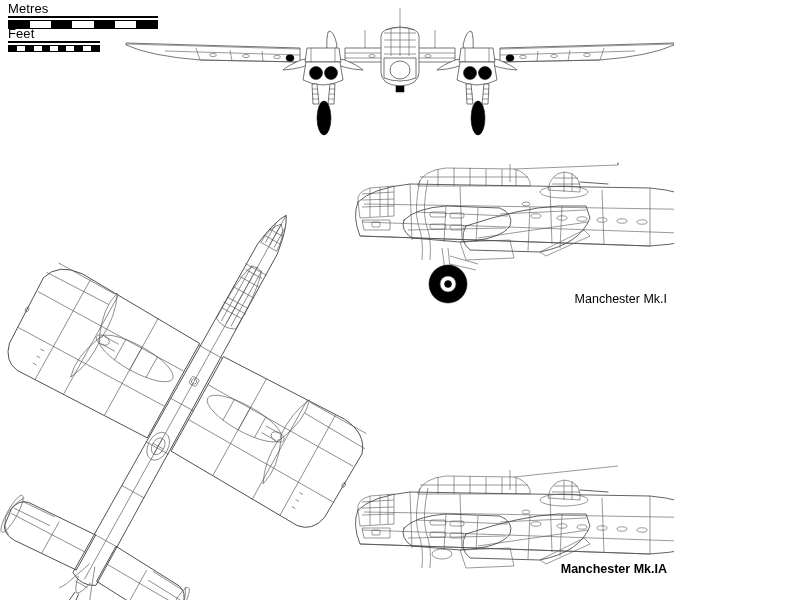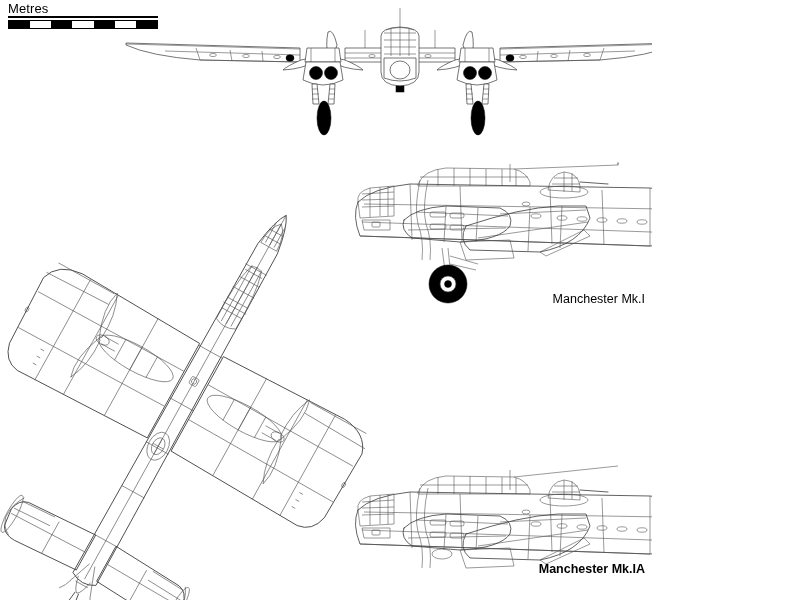--- a/index.html
+++ b/index.html
@@ -10,20 +10,21 @@
   body {
     font-family: "Liberation Sans", sans-serif;
     -webkit-font-smoothing: antialiased;
   }
   #page {
     position: relative;
     width: 652px;
     height: 600px;
     background: #ffffff;
     overflow: hidden;
+    padding-left: 22px;
   }
 
   
   .scale-block {
     position: absolute;
     left: 8px;
   }
   #scale-metres { top: 2px; }
   #scale-feet   { top: 27px; }
 
@@ -90,20 +91,37 @@
         <span class="seg on" style="width: 14.2857%;"></span>
         <span class="seg off" style="width: 14.2857%;"></span>
         <span class="seg on" style="width: 14.2857%;"></span>
         <span class="seg off" style="width: 14.2857%;"></span>
         <span class="seg on" style="width: 14.2857%;"></span>
         <span class="seg off" style="width: 14.2857%;"></span>
         <span class="seg on" style="width: 14.2857%;"></span>
       </div>
   </div>
 
+  <div class="scale-block" id="scale-feet">
+    <div class="scale-label">Feet</div>
+    <span class="scale-rule" id="feet-rule"></span>
+    <div class="scale-bar" id="feet-bar">
+        <span class="seg on" style="width: 9.09091%;"></span>
+        <span class="seg off" style="width: 9.09091%;"></span>
+        <span class="seg on" style="width: 9.09091%;"></span>
+        <span class="seg off" style="width: 9.09091%;"></span>
+        <span class="seg on" style="width: 9.09091%;"></span>
+        <span class="seg off" style="width: 9.09091%;"></span>
+        <span class="seg on" style="width: 9.09091%;"></span>
+        <span class="seg off" style="width: 9.09091%;"></span>
+        <span class="seg on" style="width: 9.09091%;"></span>
+        <span class="seg off" style="width: 9.09091%;"></span>
+        <span class="seg on" style="width: 9.09091%;"></span>
+      </div>
+  </div>
 
   <div id="drawing">
   <svg width="800" height="600" viewBox="0 0 800 600" xmlns="http://www.w3.org/2000/svg">
     <defs>
       <style>
         .ln  { fill:none; stroke:#3a3a3a; stroke-width:0.8; stroke-linejoin:round; stroke-linecap:round; }
         .ln2 { fill:none; stroke:#2b2b2b; stroke-width:1.0; stroke-linejoin:round; stroke-linecap:round; }
         .lnT { fill:none; stroke:#555; stroke-width:0.6; }
         .fillw { fill:#ffffff; stroke:#2b2b2b; stroke-width:0.9; }
         .fillwT { fill:#ffffff; stroke:#3a3a3a; stroke-width:0.7; }

